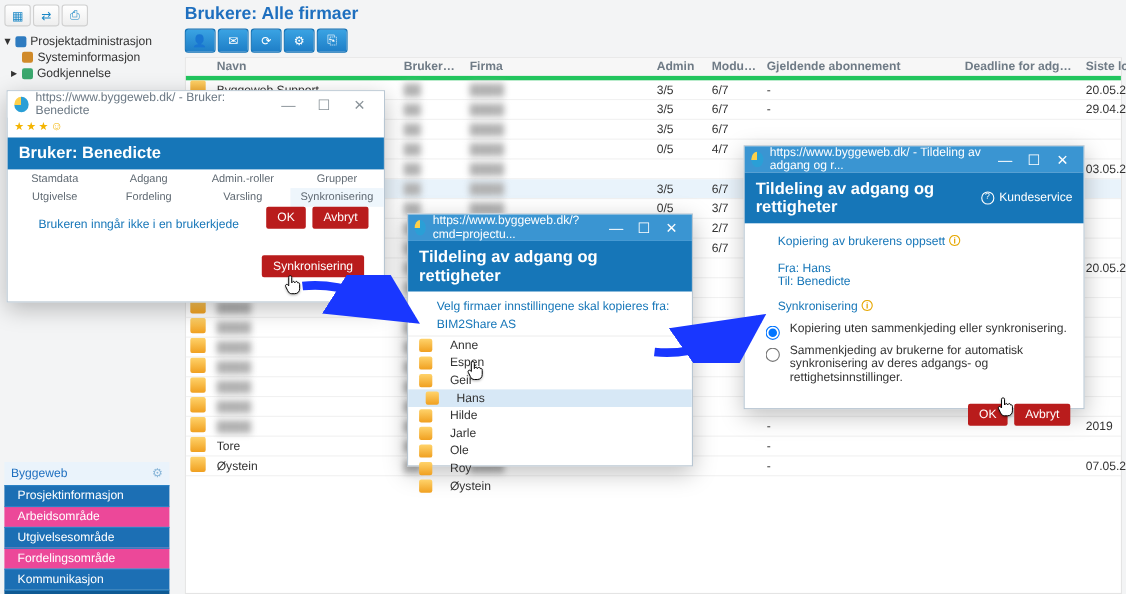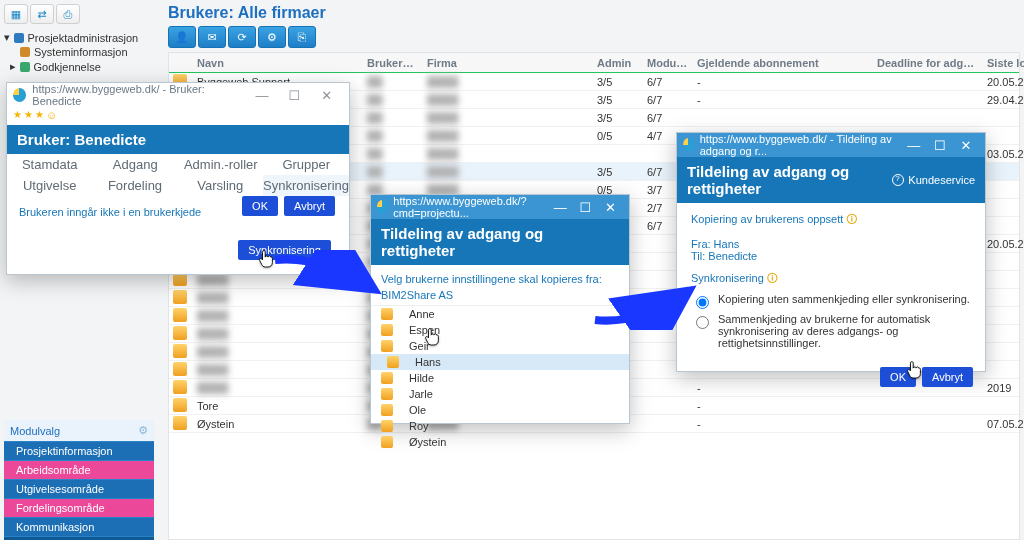--- a/index.html
+++ b/index.html
@@ -15,44 +15,44 @@
   
   .crumb { position:absolute; left:168px; top:4px; color:#1e6fbf; font-size:16px; font-weight:600; }
 
   
   .main-toolbar { position:absolute; left:168px; top:26px; display:flex; gap:2px; }
   .main-toolbar .btn { width:28px; height:22px; background:linear-gradient(#3aa3e3,#1e7ec7); border:1px solid #1473b6; border-radius:3px; color:#fff; display:flex; align-items:center; justify-content:center; font-size:11px;}
 
   
   .table-holder { position:absolute; left:168px; right:4px; top:52px; bottom:0; background:#fff; border:1px solid #e4e4e4;}
   .thead, .trow { display:grid; grid-template-columns: 24px 170px 60px 170px 50px 50px 180px 110px 90px 80px; align-items:center; height:18px; }
-  .thead { background:#f7f7f7; border-bottom:1px solid #22c55e; color:#6f7b86; font-weight:600; height:20px;}
+  .thead { background:#f7f7f7; border-bottom:4px solid #22c55e; color:#6f7b86; font-weight:600; height:20px;}
   .thead div, .trow div { padding:0 4px; overflow:hidden; white-space:nowrap; text-overflow:ellipsis; font-size:11px;}
   .trow { border-bottom:1px solid #f1f1f1; }
   .trow.sel { background:#e9f3fb; }
   .uicon { width:14px; height:14px; display:inline-block; background:linear-gradient(#ffd36b,#f0a020); border-radius:2px;}
   .blur { filter: blur(3px); color:#b0b0b0; }
 
   
   .dlg { position:absolute; background:#fff; border:1px solid #b8c6d2; box-shadow:0 6px 20px rgba(0,0,0,0.25); }
   .dlg .titlebar { height:24px; background:#fff; display:flex; align-items:center; padding:0 6px; color:#6b7884; font-size:11px; }
   .dlg .titlebar .ie { width:14px;height:14px; border-radius:50%; background:conic-gradient(#2a9fd6 0 75%, #ffd04a 75% 100%); margin-right:6px;}
   .dlg .titlebar .spacer{flex:1}
   .dlg .titlebar .wc { width:34px; text-align:center; color:#8a9399; font-size:13px;}
   .dlg .bluehead { background:#1676b8; color:#fff; padding:6px 10px; font-size:15px; font-weight:600;}
-  .linkish { color:#1676b8; }
+  .linkish { color:#1676b8;margin-left:16px; }
 
   
   #dlg1 { left:6px; top:82px; width:344px; height:193px;}
   #dlg1 .favbar { height:18px; display:flex; gap:2px; padding:2px 6px;}
-  #dlg1 .tabs { display:grid; grid-template-columns: repeat(4,1fr); text-align:center; font-size:13px; color:#606a73;}
+  #dlg1 .tabs { display:grid; grid-template-columns: repeat(4,1fr); text-align:center; font-size:10px; color:#606a73;}
   #dlg1 .tabs div{ padding:3px 0;}
   #dlg1 .tabs .active{ background:#eef6fc; }
   #dlg1 .body { padding:10px 12px; position:relative;}
-  .bluebtn{ background:#1d4ed8; color:#fff; border:none; padding:4px 10px; font-size:11px; border-radius:2px;}
+  .bluebtn{ background:#b91c1c; color:#fff; border:none; padding:4px 10px; font-size:11px; border-radius:2px;}
   #dlg1 .btnrow{ position:absolute; right:14px; bottom:12px; display:flex; gap:6px;}
 
   
   #dlg2 { left:370px; top:194px; width:260px; height:230px;}
   #dlg2 .list{ max-height:160px; overflow:auto; border-top:1px solid #eee;}
   #dlg2 .li{ display:flex; align-items:center; gap:16px; padding:2px 10px; font-size:11px;}
   #dlg2 .li.sel{ background:#d7e8f6;padding-left:16px;}
   .fico{ width:12px;height:12px; background:linear-gradient(#ffd36b,#f0a020); border-radius:2px; display:inline-block;}
 
   
@@ -406,21 +406,21 @@
 <div class="dlg" id="dlg2">
   <div class="titlebar" style="background:#3a95d2;color:#fff">
     <span class="ie"></span>
     <span style="color:#fff">https://www.byggeweb.dk/?cmd=projectu...</span>
     <span class="spacer"></span>
     <span class="wc" style="color:#fff">—</span>
     <span class="wc" style="color:#fff">☐</span>
     <span class="wc" style="color:#fff">✕</span>
   </div>
   <div class="bluehead">Tildeling av adgang og rettigheter</div>
-  <div style="padding:8px 10px 4px" class="linkish">Velg brukerne innstillingene skal kopieres fra:</div>
+  <div style="padding:8px 10px 4px" class="linkish">Velg firmaer innstillingene skal kopieres fra:</div>
   <div style="padding:0 10px 4px" class="linkish">BIM2Share AS</div>
   <div class="list" id="dlg2list">
       <div class="li">
         <span class="fico"></span>
         <span>Anne</span>
       </div>
       <div class="li">
         <span class="fico"></span>
         <span>Espen</span>
       </div>
@@ -519,21 +519,21 @@
   <defs>
       <marker id="ah2" markerWidth="12" markerHeight="12" refX="9" refY="5" orient="auto">
         <path d="M0,0 L10,5 L0,10 z" fill="#1937ff"></path>
       </marker>
     </defs>
   <path d="M5,40 Q50,45 100,10" stroke="#1937ff" stroke-width="8" fill="none" marker-end="url(#ah2)"></path>
 </svg>
 
 <div class="modul">
   <div class="hdr">
-      <span>Modulvalg</span>
+      <span>Byggeweb</span>
       <span style="color:#8bb7d9">⚙</span>
     </div>
   <div id="modlist">
       <div class="mi">Prosjektinformasjon</div>
       <div class="mi alt">Arbeidsområde</div>
       <div class="mi">Utgivelsesområde</div>
       <div class="mi alt">Fordelingsområde</div>
       <div class="mi">Kommunikasjon</div>
       <div class="mi active">Prosjektadministrasjon</div>
     </div>

